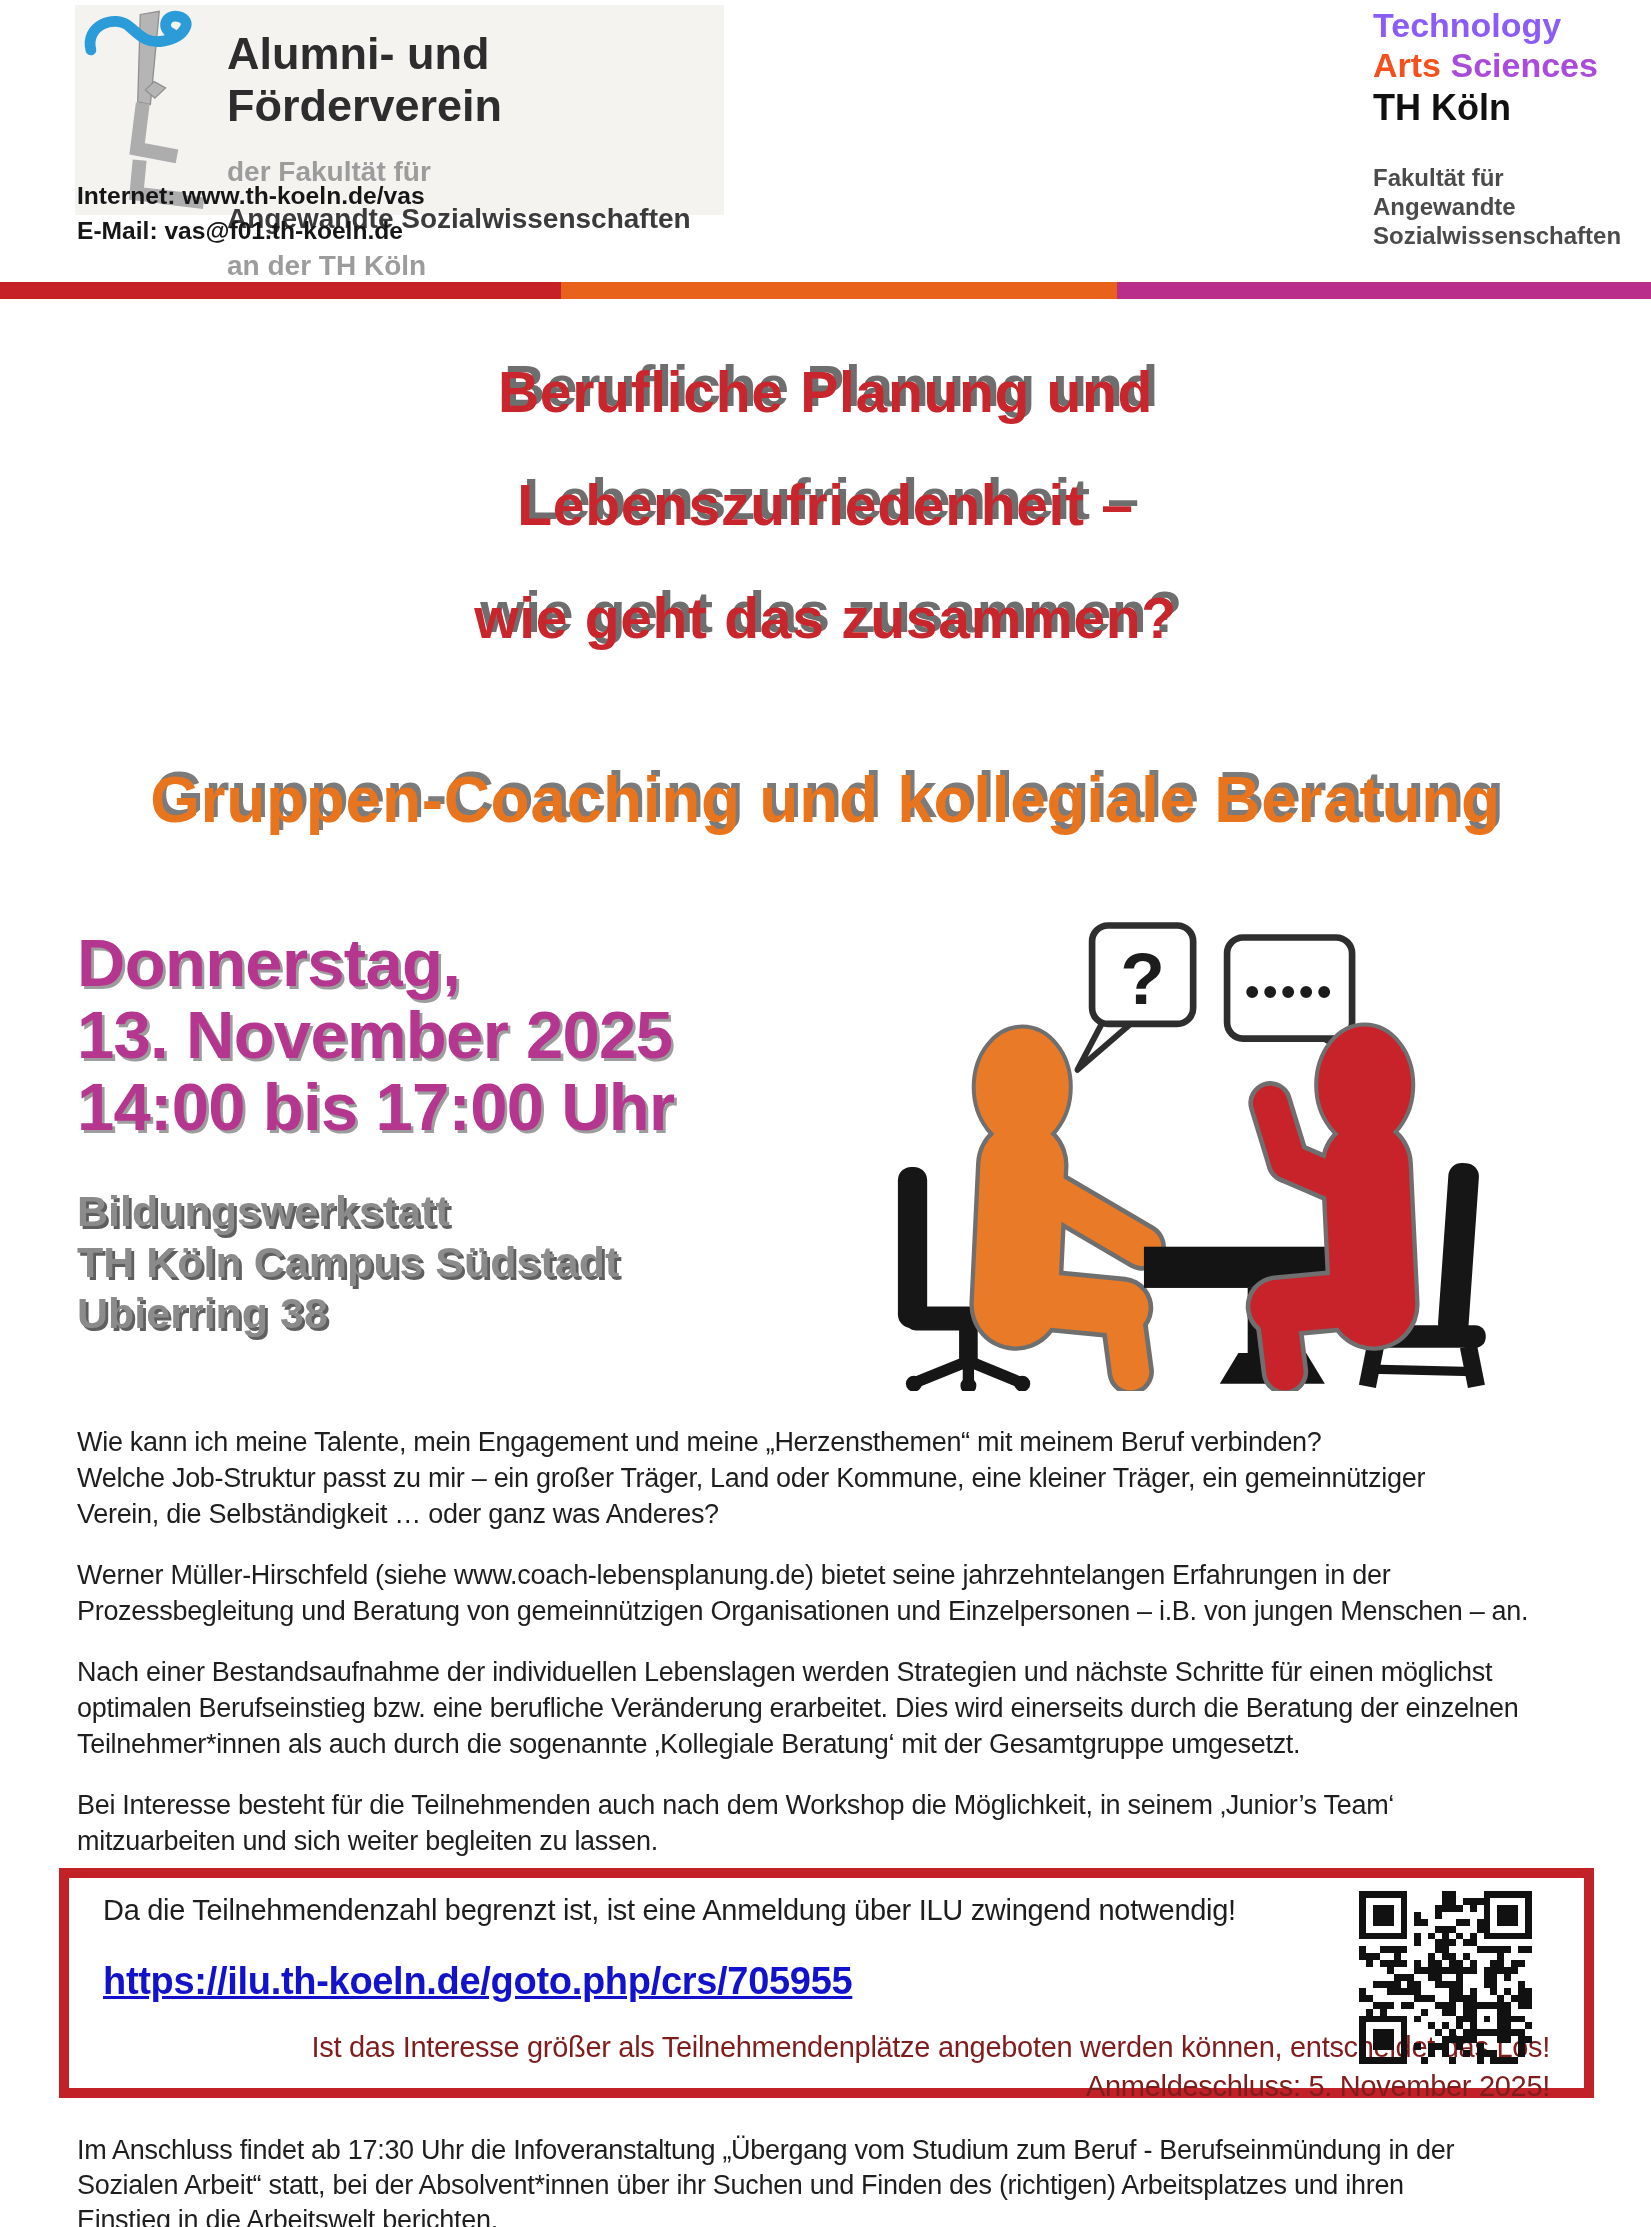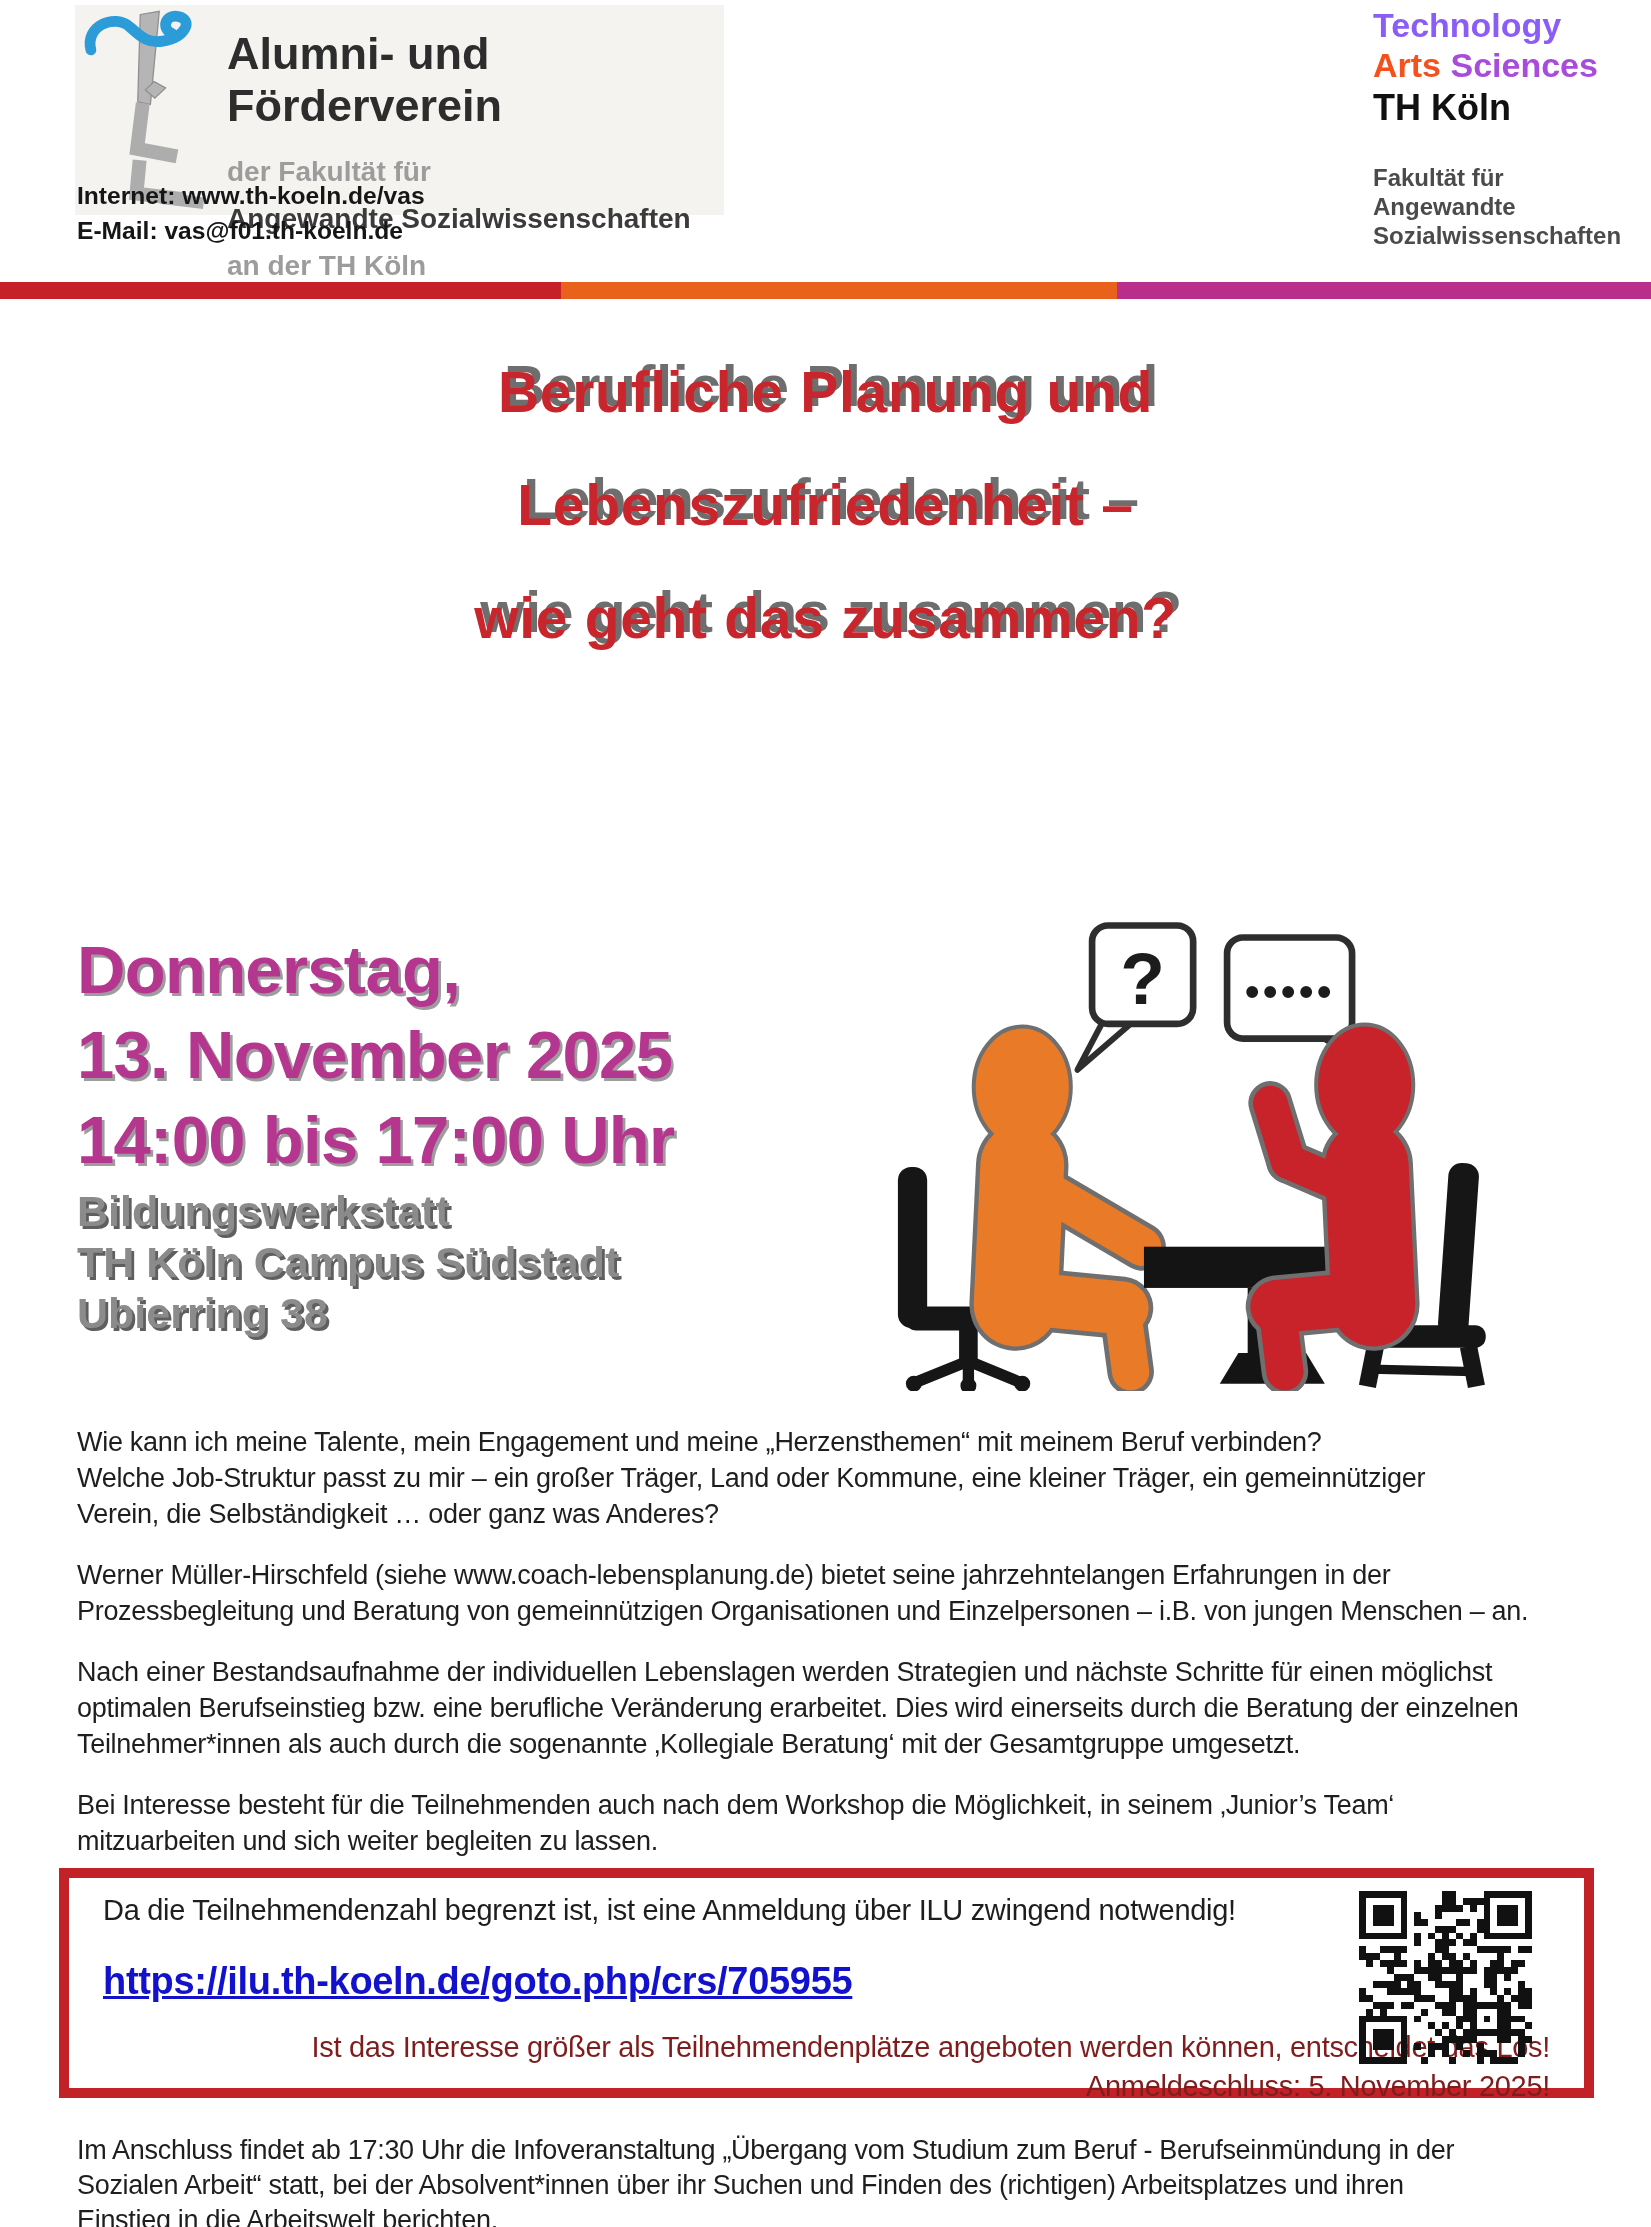--- a/index.html
+++ b/index.html
@@ -32,21 +32,21 @@
     font-size:57px;font-weight:bold;line-height:113px;color:#C8262C;
     text-shadow:6px -6px 0 #6e6e6e;white-space:pre-line;letter-spacing:0.7px;
   }
   .subtitle{
     position:absolute;left:0;top:763px;width:1651px;text-align:center;
     font-size:64px;font-weight:bold;color:#E8751D;letter-spacing:0.7px;
     text-shadow:4px -5.3px 0 #7b7b7b;
   }
   .datetime{
     position:absolute;left:77px;top:927px;
-    font-size:67px;font-weight:bold;line-height:85px;color:#B5368F;
+    font-size:67px;font-weight:bold;line-height:72px;color:#B5368F;
     text-shadow:2.7px 2.7px 0 #9d9d9d;white-space:pre-line;letter-spacing:-0.7px;
   }
   .location{
     position:absolute;left:77px;top:1186px;
     font-size:43px;font-weight:bold;line-height:51px;color:#8B8B8B;
     text-shadow:2.7px 2.7px 0 #5f5f5f;white-space:pre-line;
   }
   
   .illu{position:absolute;left:859px;top:869px;width:659px;height:522px;}
   
@@ -113,20 +113,21 @@
 
   <div class="banner">
     <div class="seg1"></div>
     <div class="seg2"></div>
     <div class="seg3"></div>
   </div>
 
   <div class="main-title">Berufliche Planung und
 Lebenszufriedenheit –
 wie geht das zusammen?</div>
+  <div class="subtitle">Gruppen-Coaching und kollegiale Beratung</div>
   <div class="datetime">Donnerstag,
 13. November 2025
 14:00 bis 17:00 Uhr</div>
   <div class="location">Bildungswerkstatt
 TH Köln Campus Südstadt
 Ubierring 38</div>
 
   <svg class="illu" viewBox="0 0 990 785">
 
     <polygon points="368,226 416,226 328,302" fill="#ffffff" stroke="#2e2e2e" stroke-width="9" stroke-linejoin="round"></polygon>

